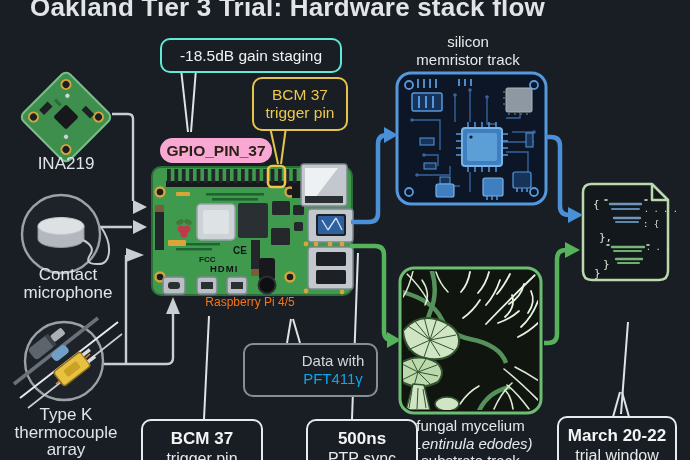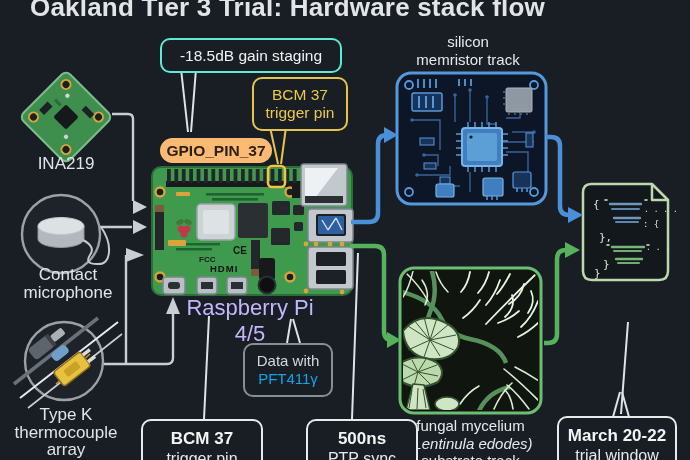--- a/index.html
+++ b/index.html
@@ -6,29 +6,29 @@
   #stage{position:relative;width:690px;height:460px;background:#191e24;overflow:hidden;
          font-family:"Liberation Sans",sans-serif;color:#e3e6e9;}
   #stage svg{position:absolute;left:0;top:0;}
   .abs{position:absolute;}
   .ctr{text-align:center;}
   #title{left:30px;top:-8px;font-size:26px;font-weight:bold;color:#e2e5e8;letter-spacing:.2px;white-space:nowrap;}
   .bubble{border-radius:10px;display:flex;flex-direction:column;align-items:center;justify-content:center;
           background:#191e24;line-height:18px;}
   #gain-bubble{left:160px;top:38px;width:178px;height:31px;border:2px solid #5eead4;font-size:15.5px;color:#eef1f3;}
   #bcm-top-bubble{left:252px;top:77px;width:92px;height:50px;border:2px solid #e4c44c;font-size:15.5px;color:#ecc94e;}
-  #gpio-pill{left:160px;top:138px;width:112px;height:25px;border-radius:13px;background:#fdba74;color:#2b2115;
+  #gpio-pill{left:160px;top:138px;width:112px;height:25px;border-radius:13px;background:#f9a8d4;color:#2b2115;
              font-weight:bold;font-size:15.5px;display:flex;align-items:center;justify-content:center;}
-  #data-bubble{left:243px;top:343px;width:86px;height:50px;border:2px solid #878f96;font-size:15px;}
+  #data-bubble{left:243px;top:343px;width:86px;height:50px;border:2px solid #878f96;font-size:15px;padding-left:45px;}
   #data-bubble .l1{color:#d3d8dc;} #data-bubble .l2{color:#0ea5e9;}
   .sensor-label{font-size:17px;line-height:17.5px;color:#e0e4e7;}
   #ina-label{left:6px;top:155px;width:120px;}
   #mic-label{left:8px;top:266px;width:120px;}
   #thermo-label{left:4px;top:406px;width:124px;}
-  #pi-label{left:180px;top:295px;width:140px;font-size:22px;color:#c4b5fd;}
+  #pi-label{left:180px;top:295px;width:140px;font-size:12px;color:#f97316;}
   #mem-label{left:395px;top:33px;width:146px;font-size:15px;line-height:18px;color:#e6e9eb;}
   #myc-label{left:388px;top:417px;width:165px;font-size:15px;line-height:17.5px;color:#e6e9eb;}
   #myc-label .it{font-style:italic;}
   #jsonl-label{left:585px;top:283px;width:84px;font-size:15.5px;line-height:18px;color:#e6e9eb;}
   .footer-box{border:2.5px solid #e8ebed;border-radius:10px;background:#191e24;
               display:flex;flex-direction:column;align-items:center;padding-top:8px;line-height:20px;}
   .footer-box .b{font-weight:bold;font-size:17px;color:#f2f4f5;}
   .footer-box .r{font-size:16px;color:#e6e9eb;}
   #bcm-box{left:141px;top:419px;width:118px;height:60px;}
   #ptp-box{left:306px;top:419px;width:108px;height:60px;}

